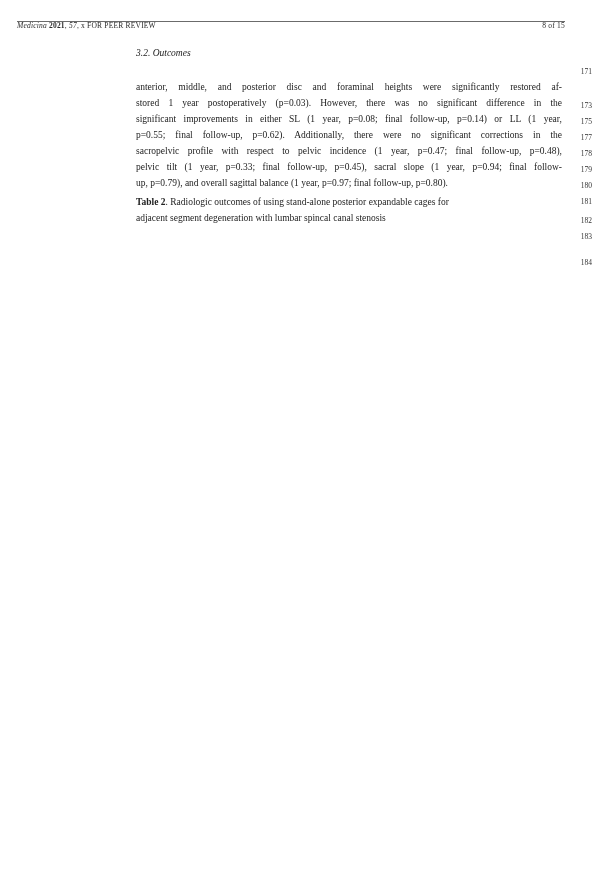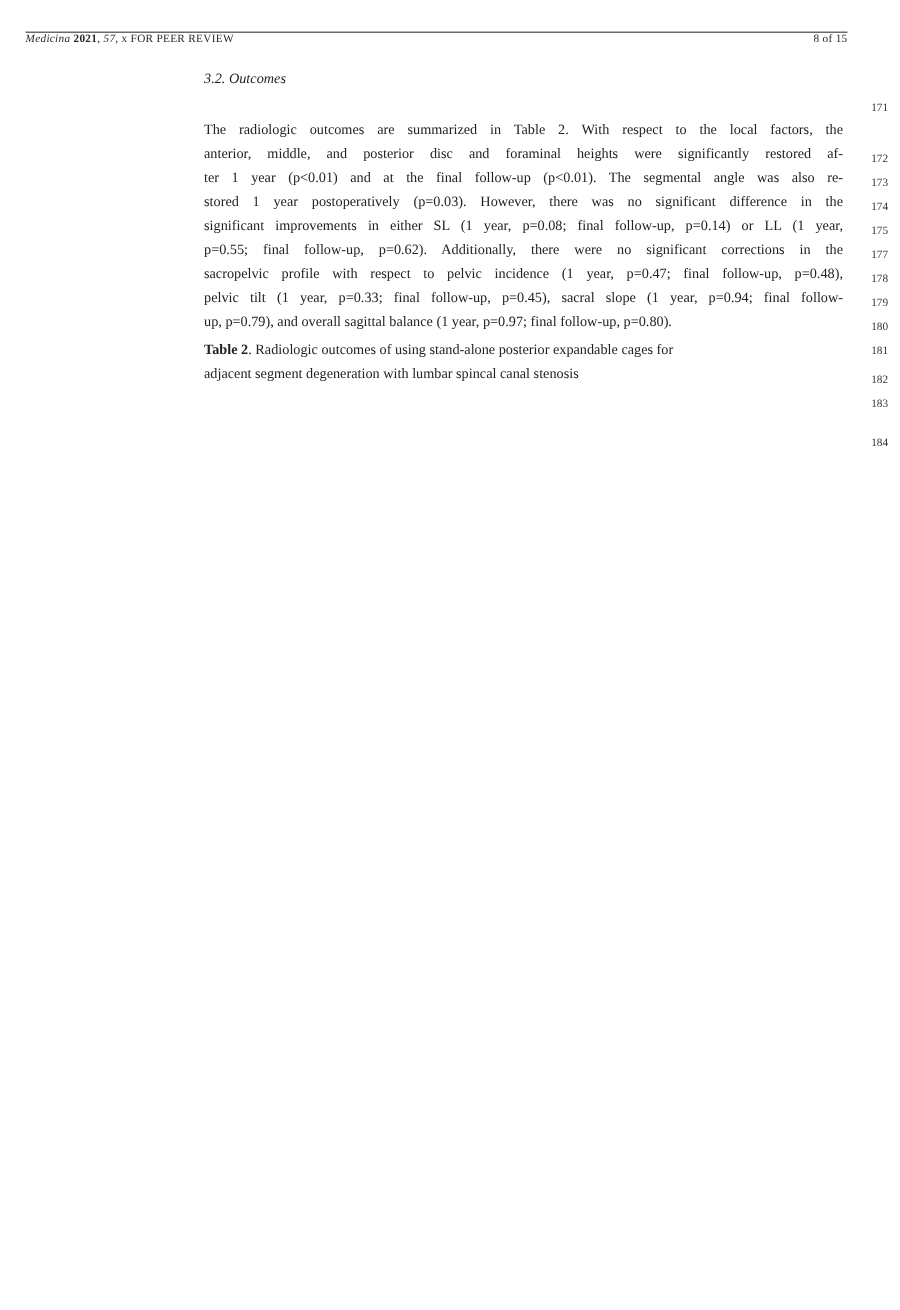--- a/index.html
+++ b/index.html
@@ -91,30 +91,22 @@
 
   <div class="manuscript">
 
     <div class="row">
       <div class="lt section-heading-text">3.2. Outcomes</div>
       <div class="ln">171</div>
     </div>
 
     <div class="para-block">
       <div class="row">
-        <div class="lt just">The radiologic outcomes are summarized in Table 2. With respect to the local factors, the</div>
-        <div class="ln">172</div>
-      </div>
-      <div class="row">
         <div class="lt just">anterior, middle, and posterior disc and foraminal heights were significantly restored af-</div>
         <div class="ln">173</div>
-      </div>
-      <div class="row">
-        <div class="lt just">ter 1 year (p&lt;0.01) and at the final follow-up (p&lt;0.01). The segmental angle was also re-</div>
-        <div class="ln">174</div>
       </div>
       <div class="row">
         <div class="lt just">stored 1 year postoperatively (p=0.03). However, there was no significant difference in the</div>
         <div class="ln">175</div>
       </div>
       <div class="row">
         <div class="lt just">significant improvements in either SL (1 year, p=0.08; final follow-up, p=0.14) or LL (1 year,</div>
         <div class="ln">177</div>
       </div>
       <div class="row">

